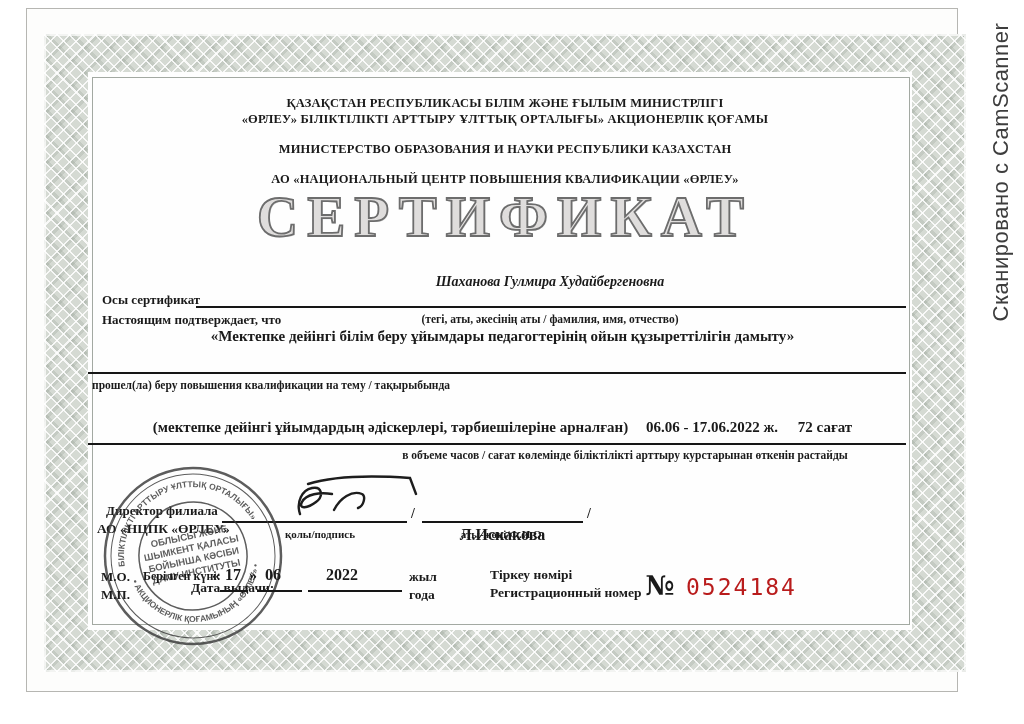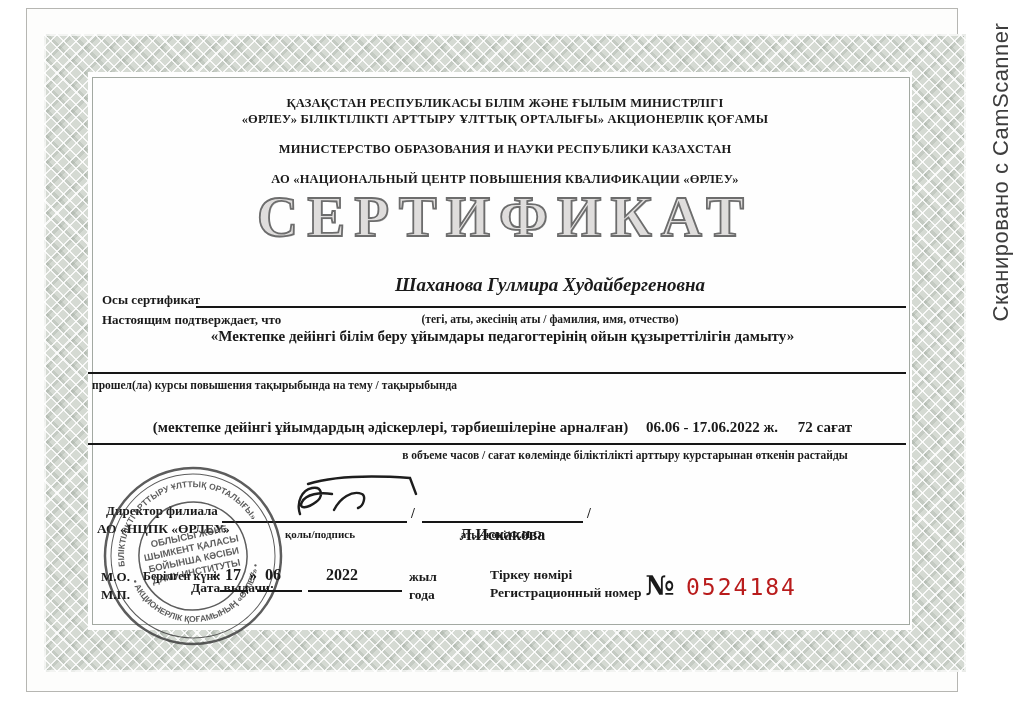--- a/index.html
+++ b/index.html
@@ -42,21 +42,21 @@
     font-size:57px;font-weight:bold;letter-spacing:9px;line-height:70px;
     color:rgba(225,223,220,.55);
     -webkit-text-stroke:1.8px #6d6d6d;
     text-shadow:1px 1px 0 rgba(120,120,120,.25);
   }
   .lbl{font-weight:bold;font-size:13px;line-height:15px;}
   .cap{font-weight:bold;font-size:11.5px;line-height:13px;}
   .rule{border-bottom:2px solid #161616;height:0;}
   .name-line{
     left:200px;top:274px;width:700px;text-align:center;
-    font-style:italic;font-weight:bold;font-size:19px;
+    font-style:italic;font-weight:bold;font-size:14px;
   }
   .course-line{left:95px;width:815px;text-align:center;font-weight:bold;font-size:15px;}
   .sig-slash{font-weight:bold;font-size:14px;}
   .iskakova{left:422px;top:501px;width:161px;text-align:center;font-weight:bold;font-size:16px;margin-top:25px;}
   .issue-val{font-weight:bold;font-size:16px;}
   .regnum{
     font-family:"DejaVu Sans Mono","Liberation Mono",monospace;
     font-size:23px;letter-spacing:2px;color:#b91c1c;
   }
   .numsign{font-family:"DejaVu Serif",serif;font-weight:bold;font-size:27px;}
@@ -88,21 +88,21 @@
 <div class="abs cert-title">СЕРТИФИКАТ</div>
 
 <div class="abs lbl" style="left:102px;top:292px;">Осы сертификат</div>
 <div class="abs name-line">Шаханова Гулмира Худайбергеновна</div>
 <div class="abs rule" style="left:196px;top:306px;width:710px;"></div>
 <div class="abs lbl" style="left:102px;top:312px;">Настоящим подтверждает, что</div>
 <div class="abs cap" style="left:300px;top:313px;width:500px;text-align:center;">(тегі, аты, әкесінің аты / фамилия, имя, отчество)</div>
 
 <div class="abs course-line" style="top:328px;">«Мектепке дейінгі білім беру ұйымдары педагогтерінің ойын құзыреттілігін дамыту»</div>
 <div class="abs rule" style="left:88px;top:372px;width:818px;"></div>
-<div class="abs cap" style="left:92px;top:379px;">прошел(ла) курсы повышения тақырыбында на тему / тақырыбында</div>
+<div class="abs cap" style="left:92px;top:379px;">прошел(ла) беру повышения квалификации на тему / тақырыбында</div>
 
 <div class="abs course-line" style="top:419px;">
   <span>(мектепке дейінгі ұйымдардың  әдіскерлері, тәрбиешілеріне арналған)</span>
   <span style="margin-left:14px;margin-top:12px;">06.06 - 17.06.2022 ж.</span>
   <span style="margin-left:16px;">72 сағат</span>
 </div>
 <div class="abs rule" style="left:88px;top:443px;width:818px;"></div>
 <div class="abs cap" style="left:340px;top:449px;width:570px;text-align:center;">в объеме часов / сағат көлемінде біліктілікті арттыру курстарынан өткенін растайды</div>
 
 <div class="abs lbl" style="left:106px;top:503px;">Директор филиала</div>

